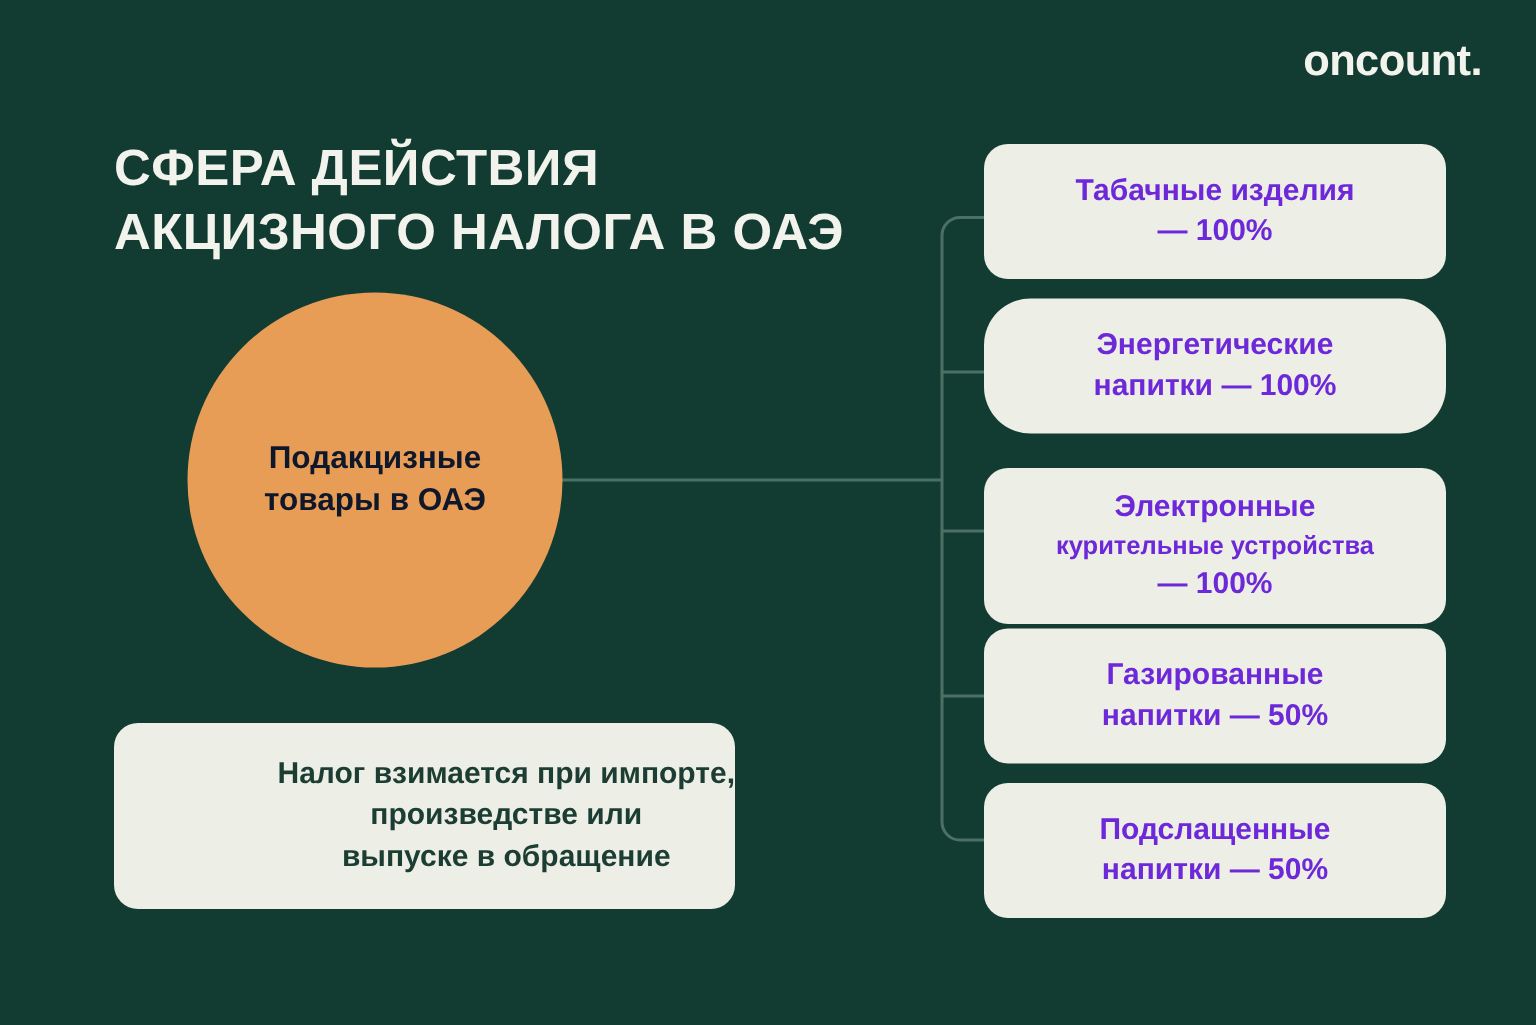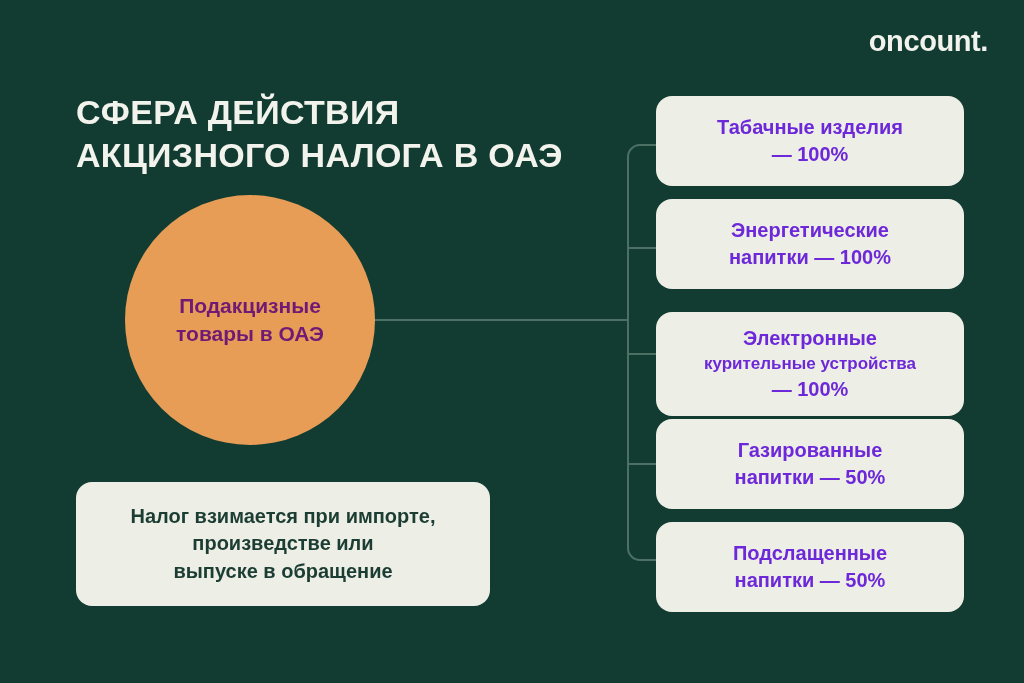--- a/index.html
+++ b/index.html
@@ -58,37 +58,37 @@
     border-radius: 50%;
     background: #e89d57;
     display: flex;
     align-items: center;
     justify-content: center;
   }
   #root-node-label {
     font-size: 21px;
     font-weight: 700;
     line-height: 1.33;
-    color: #701a75;
+    color: #0f172a;
     text-align: center;
     white-space: pre-line;
   }
 
   
   #note-box {
     position: absolute;
     left: 76px;
     top: 482px;
     width: 414px;
     height: 124px;
     border-radius: 16px;
     background: #edeee5;
     display: flex;
     align-items: center;
-    justify-content: center;
+    justify-content: flex-end;
   }
   #note-box-label {
     font-size: 20px;
     font-weight: 700;
     line-height: 1.38;
     color: #1b3d33;
     text-align: center;
     white-space: pre-line;
   }
 
@@ -122,21 +122,21 @@
     text-align: center;
     white-space: pre-line;
     padding: 0 12px;
   }
   .item-box-label .small-line {
     font-size: 17px;
     display: block;
   }
 
   #item-box-0 { top: 96px;  height: 90px; }
-  #item-box-1 { top: 199px; height: 90px; }
+  #item-box-1 { top: 199px; height: 90px; border-radius: 31px; }
   #item-box-2 { top: 312px; height: 104px; justify-content: center; }
   #item-box-3 { top: 419px; height: 90px; }
   #item-box-4 { top: 522px; height: 90px; }
 </style>
 </head>
 <body>
 
 <div id="canvas">
 
   <div id="brand-logo">oncount.</div>

